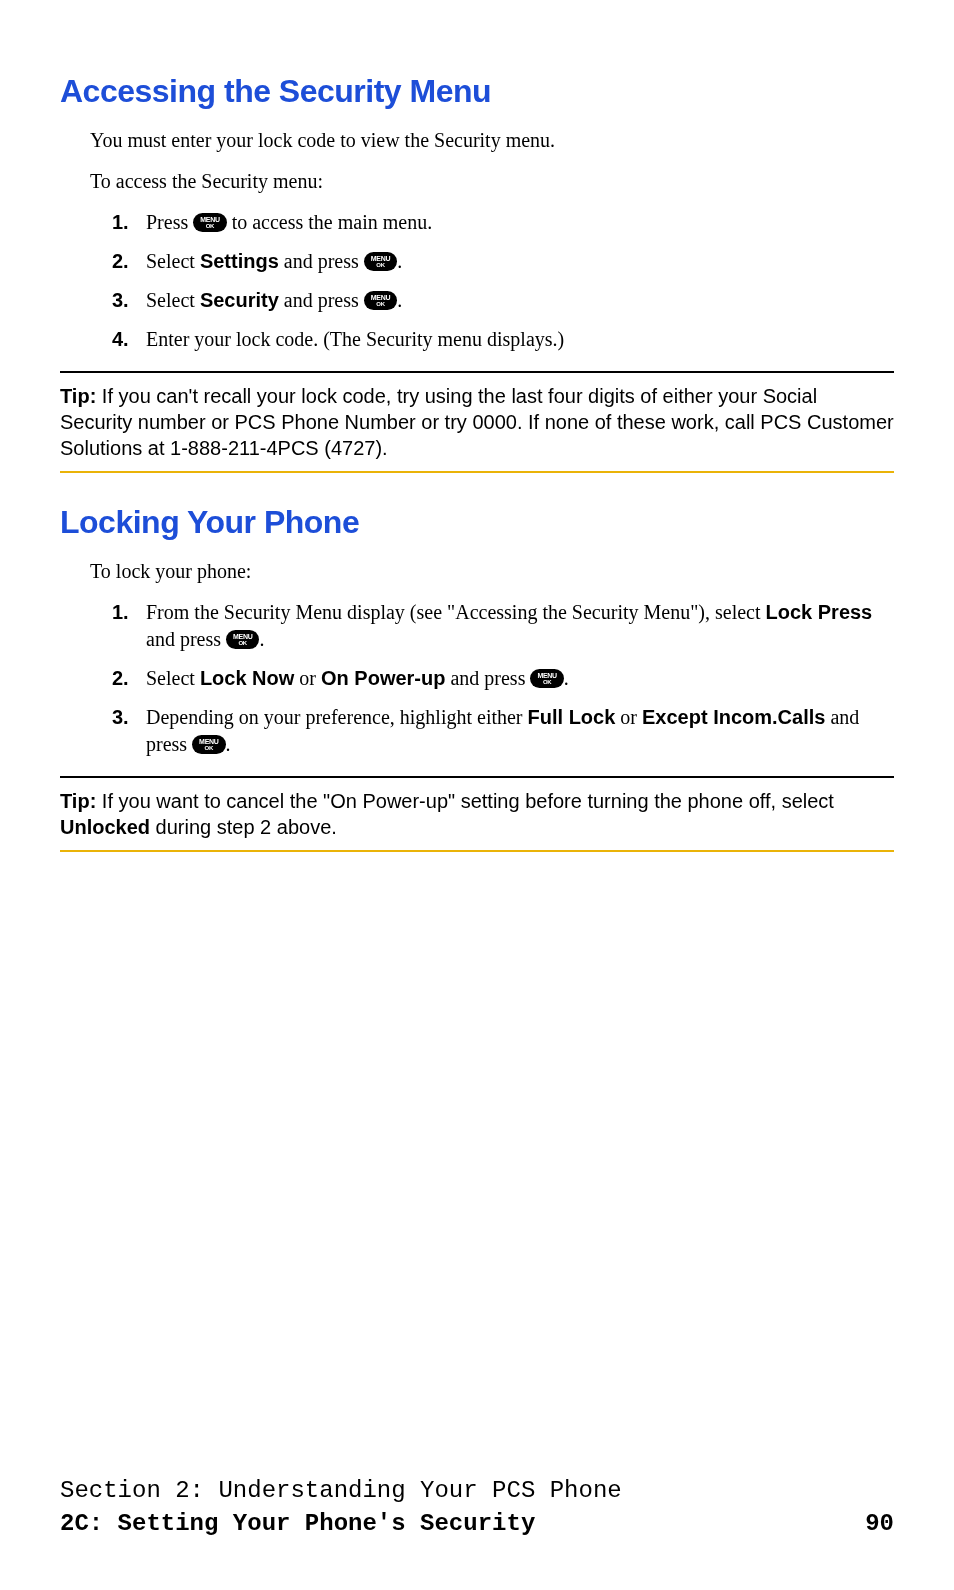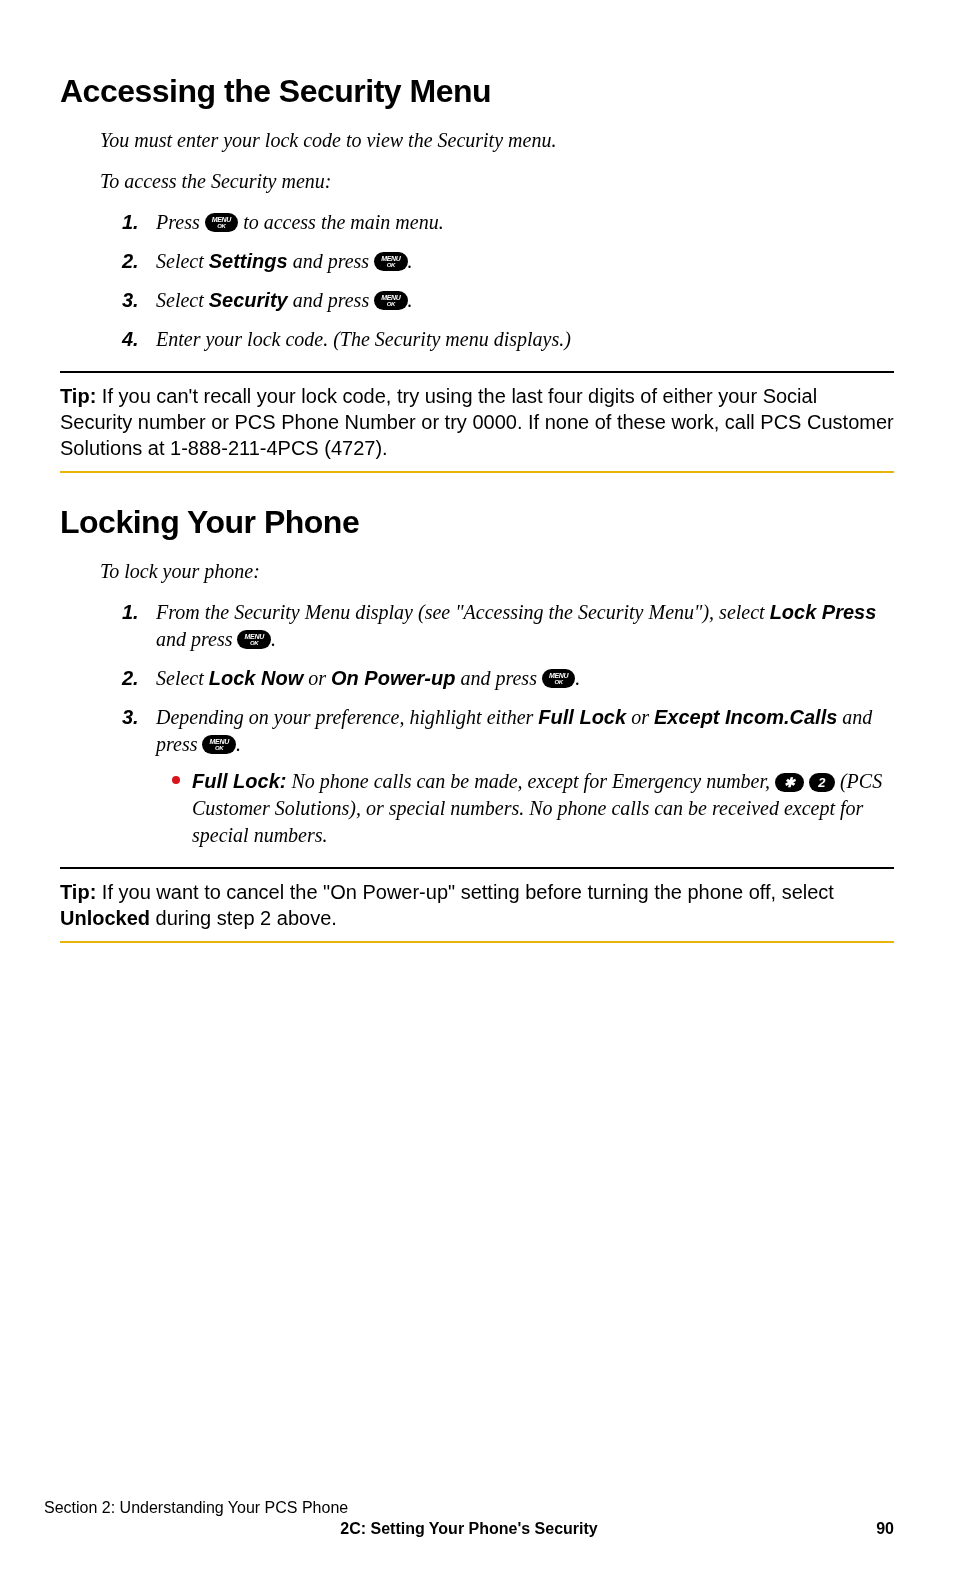--- a/index.html
+++ b/index.html
@@ -11,28 +11,27 @@
     height: 1590px;
     box-sizing: border-box;
     color: #000;
     line-height: 1.35;
     position: relative;
   }
   h2 {
     font-family: 'Arial Narrow', Arial, sans-serif;
     font-stretch: condensed;
     font-weight: bold;
-    color: #000000;
+    color: #1d4ed8;
     font-size: 32px;
     margin: 0 0 14px 0;
     letter-spacing: -0.5px;
   }
   .body-block {
-    margin-left: 40px;
-    font-style: italic;
+    margin-left: 30px;
   }
   p { margin: 10px 0 14px 0; }
   ol {
     list-style: none;
     padding-left: 48px;
     margin: 10px 0 18px 0;
   }
   ol > li {
     margin-bottom: 12px;
     position: relative;
@@ -105,28 +104,28 @@
     left: -4px;
     top: 8px;
     width: 8px;
     height: 8px;
     background: #d8141c;
     border-radius: 50%;
   }
   .footer {
     position: absolute;
     bottom: 50px;
-    left: 44px;
+    left: 60px;
     right: 60px;
-    font-family: Liberation Sans, sans-serif;
+    font-family: Liberation Mono, monospace;
     font-stretch: condensed;
-    font-size: 16px;
+    font-size: 24px;
   }
   .footer .line1 { font-weight: normal; }
-  .footer .line2 { font-weight: bold; text-align: center; }
+  .footer .line2 { font-weight: bold; }
   .footer .pnum { position: absolute; right: 0; bottom: 0; font-weight: bold; }
 </style>
 </head>
 <body>
 
 <h2>Accessing the Security Menu</h2>
 <div class="body-block">
   <p>You must enter your lock code to view the Security menu.</p>
   <p>To access the Security menu:</p>
   <ol>
@@ -163,23 +162,20 @@
     </li>
     <li>
       <span class="num sans-bold">2.</span>
       <span>Select </span><span class="sans-bold">Lock Now</span><span> or </span><span class="sans-bold">On Power-up</span><span> and press </span><span class="pill"><span class="top">MENU</span><span class="bot">OK</span></span><span>.</span>
     </li>
     <li>
       <span class="num sans-bold">3.</span>
       <span>Depending on your preference, highlight either </span><span class="sans-bold">Full Lock</span><span> or </span><span class="sans-bold">Except Incom.Calls</span><span> and press </span><span class="pill"><span class="top">MENU</span><span class="bot">OK</span></span><span>.</span>
 
       <ul class="bullets">
-        <li>
-          <span class="sans-bold">Full Lock:</span><span> No phone calls can be made, except for Emergency number, </span><span class="keycap">✱</span> <span class="keycap">2</span><span> (PCS Customer Solutions), or special numbers. No phone calls can be received except for special numbers.</span>
-        </li>
       </ul>
     </li>
   </ol>
 </div>
 
 <div class="tip-box">
   <span class="sans-bold">Tip:</span><span> If you want to cancel the "On Power-up" setting before turning the phone off, select </span><span class="sans-bold">Unlocked</span><span> during step 2 above.</span>
 </div>
 
 <div class="footer">

